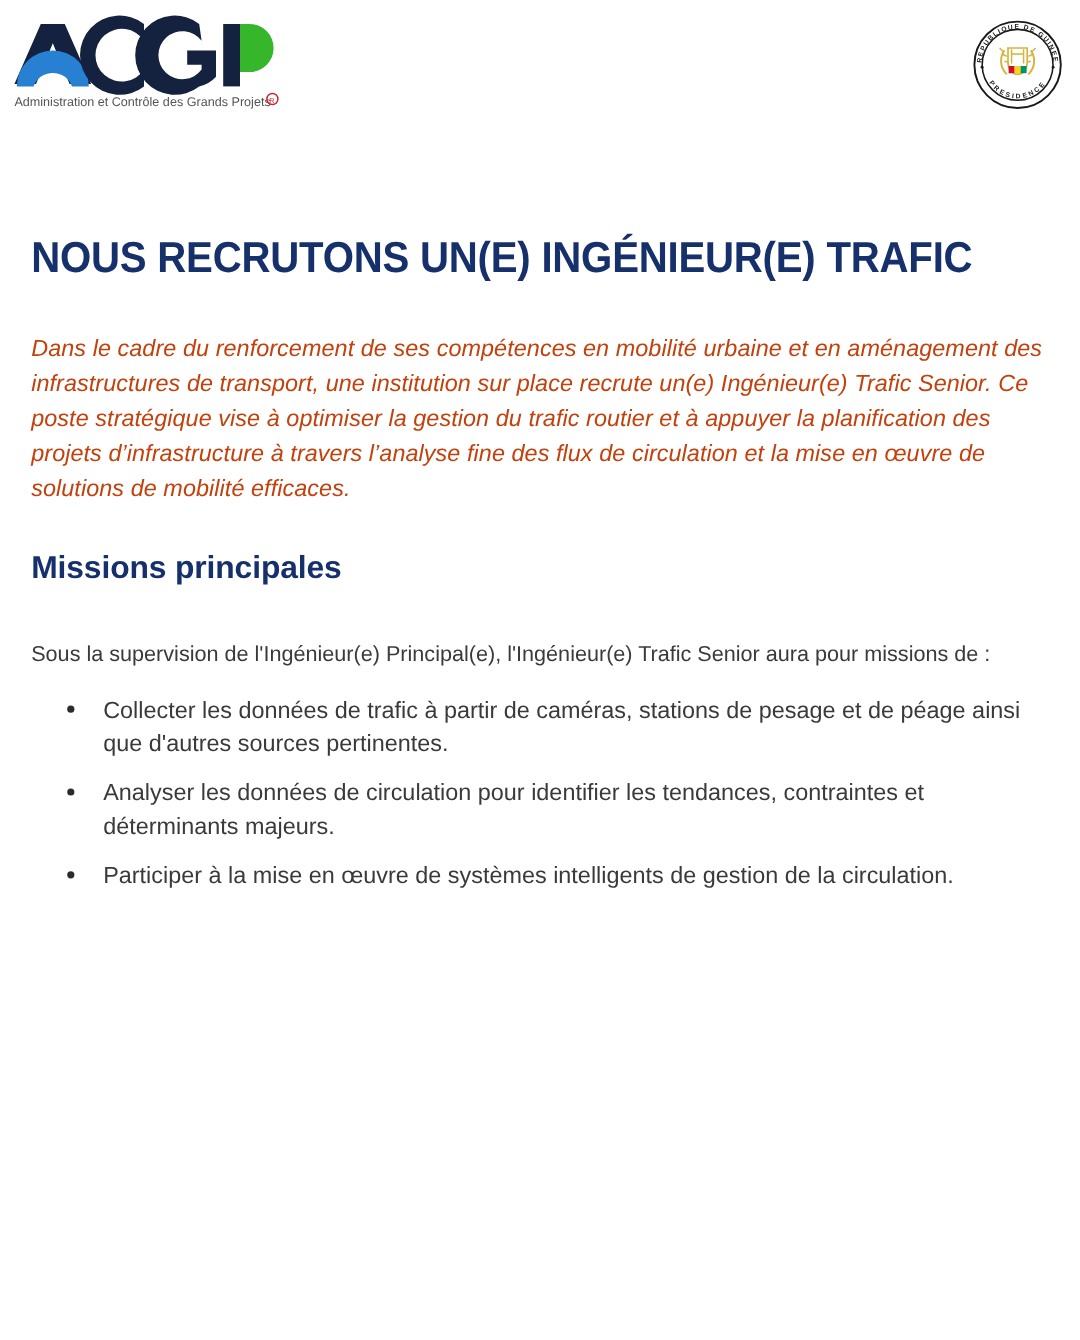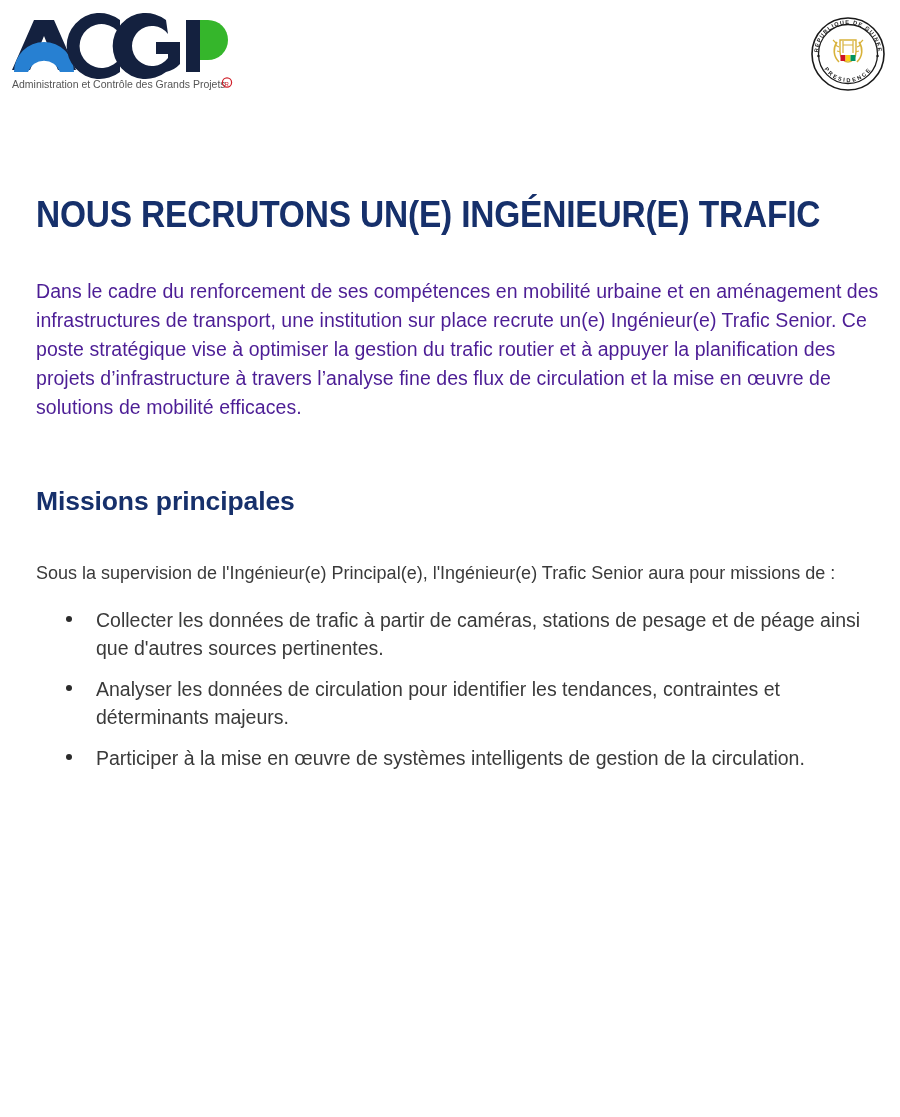--- a/index.html
+++ b/index.html
@@ -36,21 +36,21 @@
     right: 10px;
     top: 12px;
     width: 84px;
     height: 84px;
   }
   .state-seal svg { display: block; }
 
   
   .doc-body {
     position: absolute;
-    left: 12px;
+    left: 2px;
     top: 110px;
     width: 791px;
   }
 
   .page-title {
     margin: 85px 0 0 24px;
     width: 845px;
     font-family: "Liberation Sans Narrow", "Liberation Sans", sans-serif;
     font-size: 36px;
     line-height: 1.12;
@@ -60,26 +60,27 @@
     transform: scaleX(0.93);
     transform-origin: left center;
     white-space: nowrap;
   }
 
   .intro-paragraph {
     margin: 42px 0 0 24px;
     width: 862px;
     font-size: 19.5px;
     line-height: 29px;
-    color: #4c1d95;
+    color: #c2410c;
     letter-spacing: 0.05px;
+    font-style: italic;
   }
 
   .section-heading {
-    margin: 64px 0 0 24px;
+    margin: 36px 0 0 24px;
     font-size: 26.5px;
     font-weight: bold;
     color: #16306b;
     letter-spacing: -0.1px;
   }
 
   .lead-paragraph {
     margin: 42px 0 0 24px;
     width: 860px;
     font-size: 18px;

